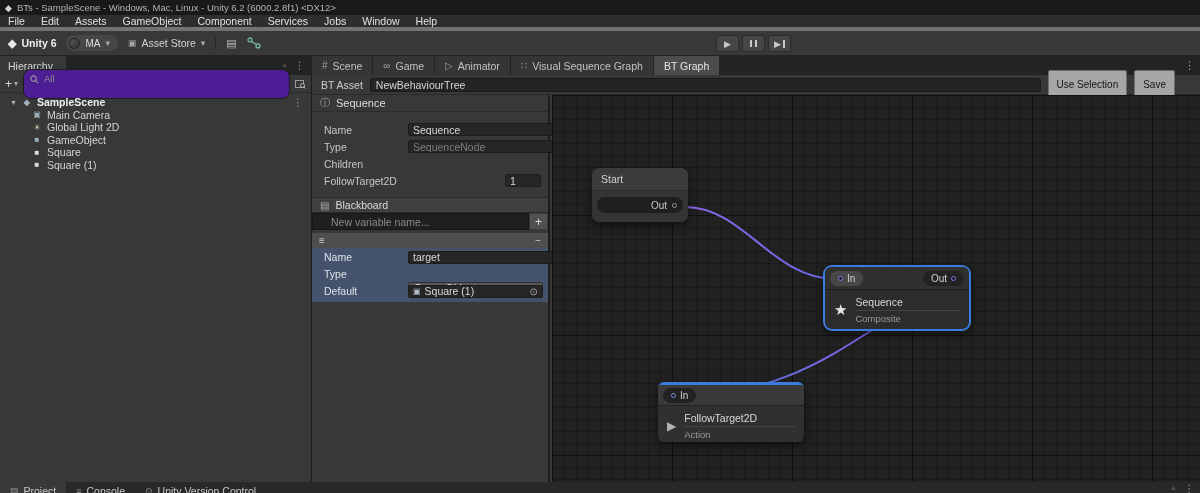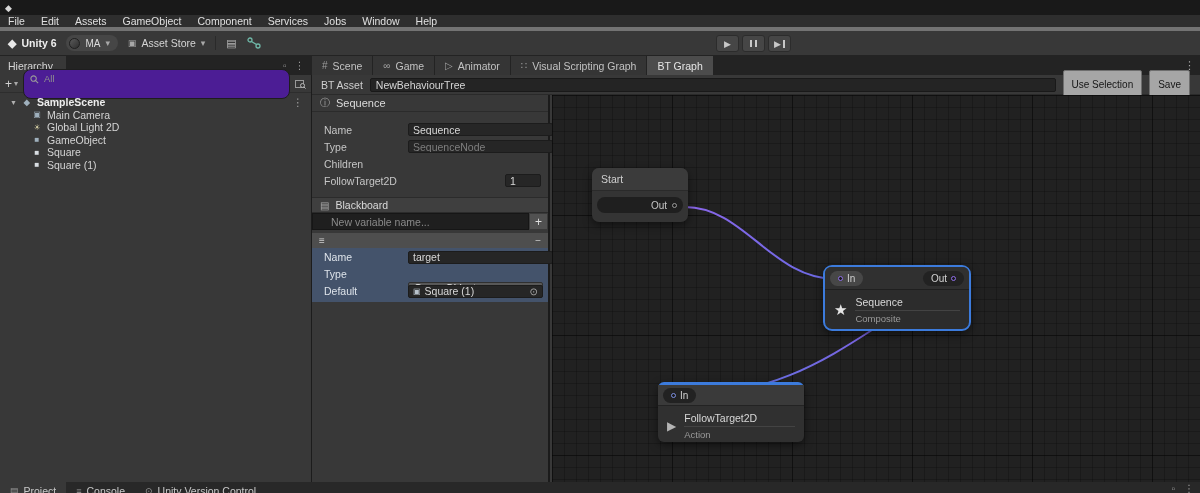--- a/index.html
+++ b/index.html
@@ -51,21 +51,21 @@
   .tree { padding-top:3px; font-size:10.5px; color:#d4d4d4; }
   .trow { height:12.5px; display:flex; align-items:center; gap:5px; padding-left:32px; position:relative; }
   .trow.scene { padding-left:10px; color:#eeeeee; font-weight:bold; }
   .trow .twisty { font-size:7px; color:#b0b0b0; }
   .obj-ic { font-size:8px; color:#9fb0bd; width:10px; text-align:center; }
   .obj-ic.white { color:#d8dde2; }
   .obj-ic.yellow { color:#cfc9a0; }
   .row-menu { position:absolute; right:8px; color:#a0a0a0; font-weight:normal; }
 
   
-  .btrow { position:absolute; top:75px; left:312px; width:888px; height:20px; background:#383838; border-bottom:1px solid #2a2a2a; display:flex; align-items:center; gap:7px; padding:0 10px 0 9px; }
+  .btrow { position:absolute; top:75px; left:312px; width:888px; height:20px; background:#383838; border-bottom:1px solid #2a2a2a; display:flex; align-items:center; gap:7px; padding:0 25px 0 9px; }
   .btrow .label { color:#cfcfcf; font-size:10.5px; white-space:nowrap; }
   .btfield { flex:1; height:14px; background:#242424; border:1px solid #191919; border-radius:2px; color:#d6d6d6; font-size:10.5px; padding:0 5px; font-family:inherit; }
   .lightbtn { height:30px; background:#a6a6a6; border:1px solid #6e6e6e; border-radius:2px; color:#161616; font-size:10px; padding:0 8px; font-family:inherit; }
 
   
   .inspector { position:absolute; top:95px; left:312px; width:238px; height:387px; background:#383838; border-right:2px solid #1b1b1b; }
   .insp-header { height:17px; border-bottom:1px solid #2b2b2b; display:flex; align-items:center; gap:6px; padding-left:8px; color:#dcdcdc; font-size:11px; }
   .info-ic { color:#a8a8a8; font-size:10px; }
   .insp-body { padding-top:9px; }
   .irow { display:flex; align-items:center; height:17px; padding:0 7px 0 12px; }
@@ -130,20 +130,21 @@
   .btab .ticon { color:#9a9a9a; font-size:9px; }
   .bb-right { position:absolute; right:6px; top:1px; display:flex; gap:9px; color:#a0a0a0; font-size:10px; }
 </style>
 </head>
 <body>
 
 <div class="root">
 
   <div class="titlebar">
     <span class="appic">◆</span>
+    <span>BTs - SampleScene - Windows, Mac, Linux - Unity 6.2 (6000.2.8f1) &lt;DX12&gt;</span>
   </div>
 
   <div class="menubar">
     <span class="menu-item">File</span>
     <span class="menu-item">Edit</span>
     <span class="menu-item">Assets</span>
     <span class="menu-item">GameObject</span>
     <span class="menu-item">Component</span>
     <span class="menu-item">Services</span>
     <span class="menu-item">Jobs</span>
@@ -206,21 +207,21 @@
       <div class="vtab">
         <span class="ticon">∞</span>
         <span>Game</span>
       </div>
       <div class="vtab">
         <span class="ticon">▷</span>
         <span>Animator</span>
       </div>
       <div class="vtab">
         <span class="ticon">∷</span>
-        <span>Visual Scripting Graph</span>
+        <span>Visual Sequence Graph</span>
       </div>
       <div class="vtab active">
         <span>BT Graph</span>
       </div>
     </div>
     <span class="strip-menu">⋮</span>
   </div>
 
   <div class="hierarchy">
     <div class="hier-toolbar">

